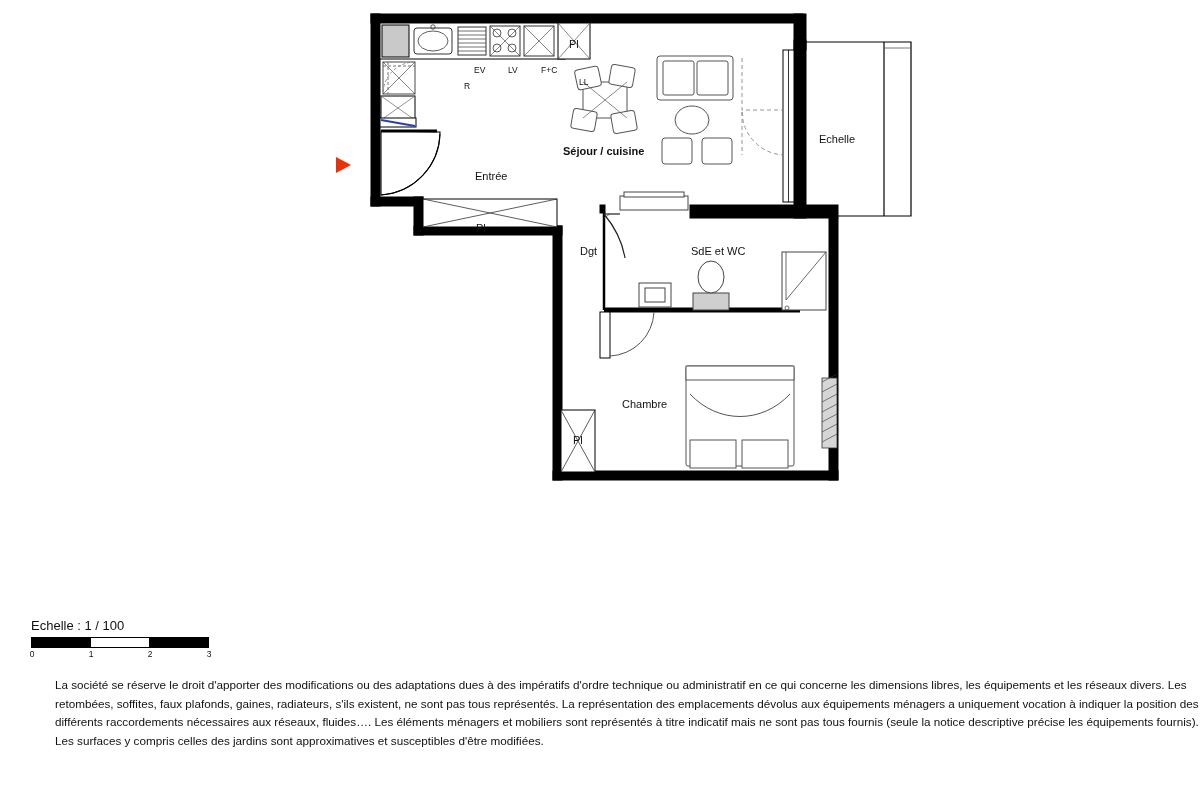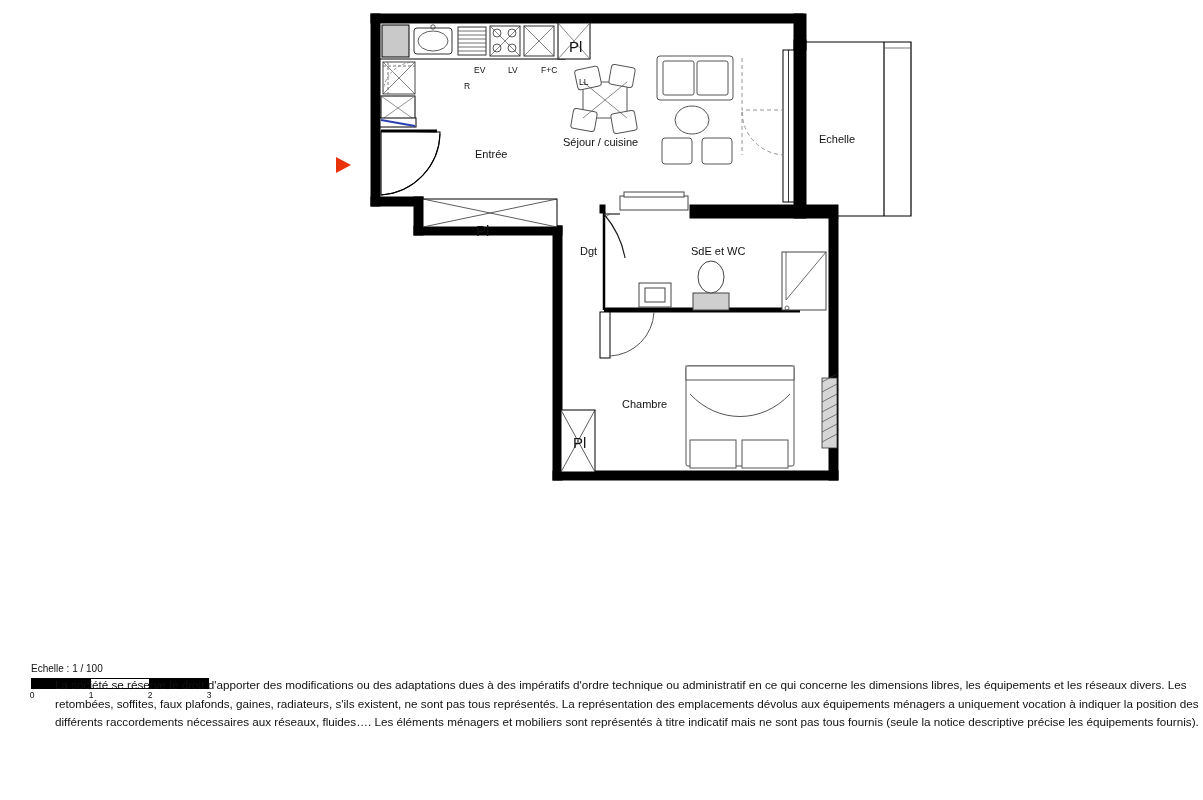--- a/index.html
+++ b/index.html
@@ -37,36 +37,35 @@
   .appliance-label {
     position: absolute;
     font-size: 8.5px;
     color: #111;
     white-space: nowrap;
     font-family: "Liberation Sans", sans-serif;
     padding-left: 44px;
   }
   .closet-label {
     position: absolute;
-    font-size: 15px;
+    font-size: 11px;
     color: #111;
     white-space: nowrap;
     font-family: "Liberation Sans", sans-serif;
   }
   #scale-block {
     position: absolute;
     left: 31px;
     top: 618px;
     width: 260px;
   }
   #scale-caption {
-    font-size: 10px;
+    font-size: 13px;
     color: #111;
     margin-bottom: 4px;
-    margin-top: 45px;
   }
   #scale-bar {
     position: relative;
     width: 178px;
     height: 11px;
     border: 1px solid #000;
     box-sizing: border-box;
     display: flex;
   }
   #scale-bar .seg {
@@ -314,22 +313,22 @@
     <g stroke="#000" fill="none" stroke-width="1">
       <rect x="561" y="410" width="34" height="62" fill="#ffffff" stroke="#000"></rect>
       <line x1="561" y1="410" x2="595" y2="472" stroke="#333" stroke-width="0.8"></line>
       <line x1="595" y1="410" x2="561" y2="472" stroke="#333" stroke-width="0.8"></line>
     </g>
 
   </svg>
 
   <div class="entry-arrow"></div>
 
-  <div class="room-label" style="left:447px; top:148px;padding-left:28px;">Entrée</div>
-  <div class="room-label" style="left:563px; top:136px;">Séjour / cuisine</div>
+  <div class="room-label" style="left:447px; top:170px;padding-left:28px;">Entrée</div>
+  <div class="room-label" style="left:563px; top:145px;font-weight:bold;">Séjour / cuisine</div>
   <div class="room-label" style="left:819px; top:133px;">Echelle</div>
   <div class="room-label" style="left:580px; top:245px;">Dgt</div>
   <div class="room-label" style="left:691px; top:245px;">SdE et WC</div>
   <div class="room-label" style="left:622px; top:398px;text-align:center;">Chambre</div>
 
   <div class="appliance-label" style="left:430px; top:65px;">EV</div>
   <div class="appliance-label" style="left:464px; top:65px;">LV</div>
   <div class="appliance-label" style="left:497px; top:65px;">F+C</div>
   <div class="appliance-label" style="left:535px; top:77px;">LL</div>
   <div class="appliance-label" style="left:420px; top:81px;">R</div>
@@ -350,13 +349,14 @@
   <div id="scale-ticks">
     <span style="left:1px;">0</span>
     <span style="left:60px;">1</span>
     <span style="left:119px;">2</span>
     <span style="left:178px;">3</span>
   </div>
 </div>
 
 <div id="legal-text">
   <p>La société se réserve le droit d'apporter des modifications ou des adaptations dues à des impératifs d'ordre  technique ou administratif en ce qui concerne les dimensions libres, les équipements et les réseaux divers. Les retombées, soffites, faux plafonds, gaines, radiateurs, s'ils existent, ne sont pas tous représentés. La représentation des emplacements dévolus aux équipements ménagers a uniquement vocation à indiquer la position des différents raccordements nécessaires aux réseaux, fluides…. Les éléments ménagers et mobiliers sont représentés à titre indicatif mais ne sont pas tous fournis (seule la notice descriptive précise les équipements fournis).</p>
+  <p>Les surfaces y compris celles des jardins sont approximatives et susceptibles d'être modifiées.</p>
 </div>
 
 </body></html>

